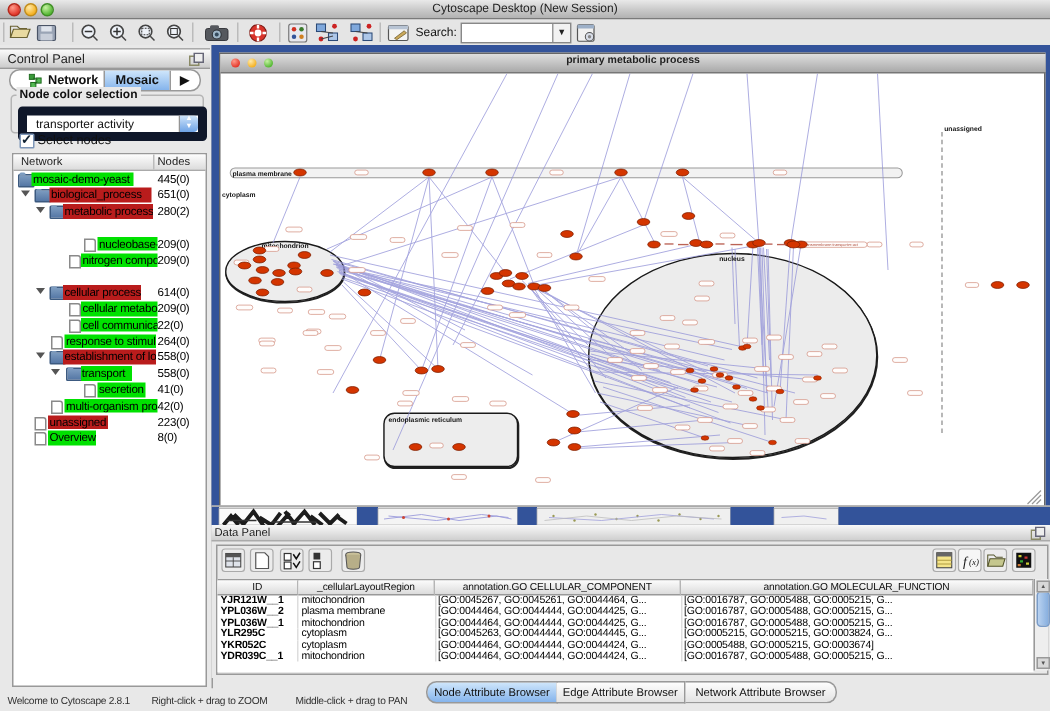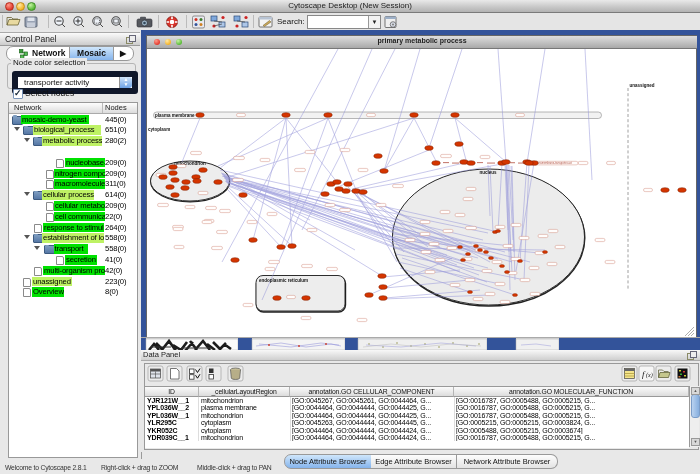--- a/index.html
+++ b/index.html
@@ -30,21 +30,21 @@
     background:linear-gradient(#fbfbfb,#cccccc);border-top:1px solid #aaa;border-bottom:1px solid #9a9a9a;}
   #cp-header span{position:absolute;left:5px;top:1px;font-size:8.5px;color:#222;}
   #cp-tabs{position:absolute;left:6px;top:16px;width:126px;height:13px;background:#fff;
     border:1px solid #999;border-radius:7px;overflow:hidden;}
   .cptab{position:absolute;top:0;height:13px;font-size:8.5px;font-weight:bold;color:#111;text-align:center;line-height:13px;}
   #tab-network{left:0;width:62px;}
   #tab-mosaic{left:62px;width:43px;background:linear-gradient(#cfe6fb,#85b4ec);border-left:1px solid #999;border-right:1px solid #999;}
   #tab-arrow{left:106px;width:20px;font-size:8px;}
   #groupbox{position:absolute;left:7px;top:33px;width:127px;height:24px;
     border:1px solid #b5b5b5;border-radius:3px;}
-  #gb-label{position:absolute;left:11px;top:28px;font-size:8px;font-weight:normal;color:#111;
+  #gb-label{position:absolute;left:11px;top:28px;font-size:8px;font-weight:bold;color:#111;
     background:#e8e8e8;padding:0 2px;}
   #combo{position:absolute;left:12px;top:41px;width:114px;height:11px;background:#fff;
     border:6px solid #0f172a;border-radius:3px;}
   #combo span{position:absolute;left:6px;top:1px;font-size:8px;color:#111;}
   #combo-btn{position:absolute;right:0;top:0;width:12px;height:11px;border-radius:0 3px 3px 0;
     background:linear-gradient(#cfe4fa,#6ea3e6);border-left:1px solid #949494;color:#fff;
     font-size:5px;line-height:5px;text-align:center;}
   #checkbox{position:absolute;left:13px;top:59px;width:8px;height:8px;background:#fff;
     border:1px solid #7d96b8;border-radius:1px;}
   #checkbox:before{content:"✓";position:absolute;left:0px;top:-2px;font-size:9px;color:#123;font-weight:bold;}
@@ -57,21 +57,21 @@
   #treehdr .c2{position:absolute;left:96px;top:0px;}
   #treehdr .vline{position:absolute;left:93px;top:0;width:1px;height:10px;background:#bbb;}
   .trow{position:absolute;left:0;width:128px;height:10.8px;font-size:7.7px;letter-spacing:-0.15px;color:#000;}
   .trow .hl{position:absolute;top:0.5px;height:9.8px;line-height:9.8px;padding:0 1px;white-space:nowrap;overflow:hidden;}
   .trow .val{position:absolute;left:96px;top:0.5px;line-height:9.8px;}
   .arr{position:absolute;top:2px;width:0;height:0;border-left:3.5px solid transparent;border-right:3.5px solid transparent;border-top:4.5px solid #555;}
   .fold{position:absolute;top:1.5px;width:9px;height:7px;background:linear-gradient(#7d9cc0,#5577a5);border:0.5px solid #3c5a80;border-radius:1px;}
   .fold:before{content:"";position:absolute;left:0;top:-1.5px;width:4px;height:1.5px;background:#7d9cc0;border-radius:1px 1px 0 0;}
   .doc{position:absolute;top:1.5px;width:5.5px;height:7px;background:#fff;border:0.6px solid #8a8a8a;border-radius:0 2px 0 0;}
   .green{background:#00e100;}
-  .red{background:#bef264;}
+  .red{background:#b91c1c;}
   
   #statusbar{left:0;top:459px;width:700px;height:15px;background:#e8e8e8;font-size:6.8px;color:#333;letter-spacing:-0.2px;}
   #statusbar span{position:absolute;top:5px;}
   
   #desktop{left:141px;top:30px;width:559px;height:322px;background:#33539a;}
   #frame{position:absolute;left:5px;top:5px;width:549px;height:301px;background:#fff;border:1px solid #666;}
   #ftitle{position:absolute;left:0;top:0;width:550px;height:12px;
     background:linear-gradient(#dedede,#a9a9a9);border-bottom:1px solid #777;}
   #ftitle .t{position:absolute;left:0;top:1px;width:100%;text-align:center;font-size:7px;font-weight:bold;color:#222;}
   .ftl{position:absolute;top:3px;width:6px;height:6px;border-radius:50%;}
@@ -232,25 +232,20 @@
       </div>
       <div class="trow" style="top:54.2px;">
         <div class="doc" style="left:47px;"></div>
         <div class="hl green" style="left:56px;width:38px;">nucleobase-</div>
         <div class="val">209(0)</div>
       </div>
       <div class="trow" style="top:65px;">
         <div class="doc" style="left:37px;"></div>
         <div class="hl green" style="left:45px;width:49px;">nitrogen compo</div>
         <div class="val">209(0)</div>
-      </div>
-      <div class="trow" style="top:75.8px;">
-        <div class="doc" style="left:37px;"></div>
-        <div class="hl green" style="left:45px;width:49px;">macromolecule</div>
-        <div class="val">311(0)</div>
       </div>
       <div class="trow" style="top:86.6px;">
         <div class="arr" style="left:15px;"></div>
         <div class="fold" style="left:24px;"></div>
         <div class="hl red" style="left:33px;width:50px;">cellular process</div>
         <div class="val">614(0)</div>
       </div>
       <div class="trow" style="top:97.4px;">
         <div class="doc" style="left:37px;"></div>
         <div class="hl green" style="left:45px;width:49px;">cellular metabo</div>

